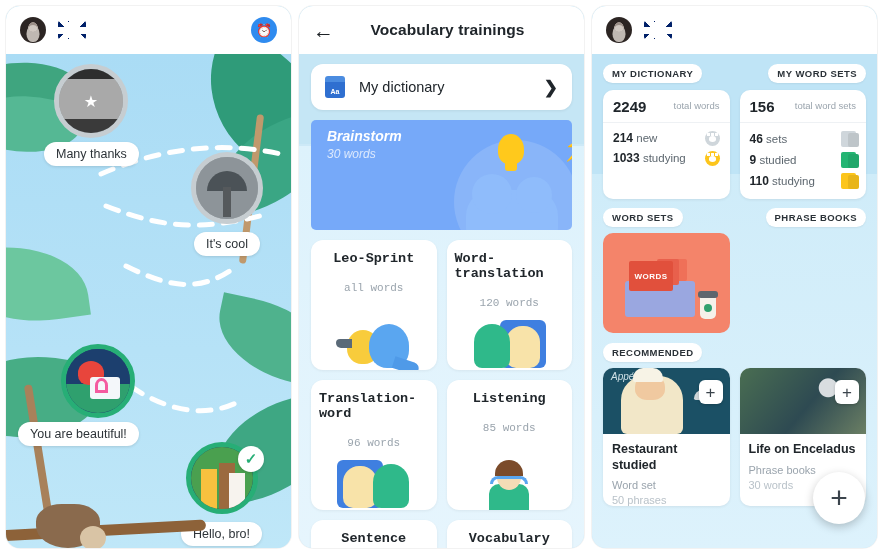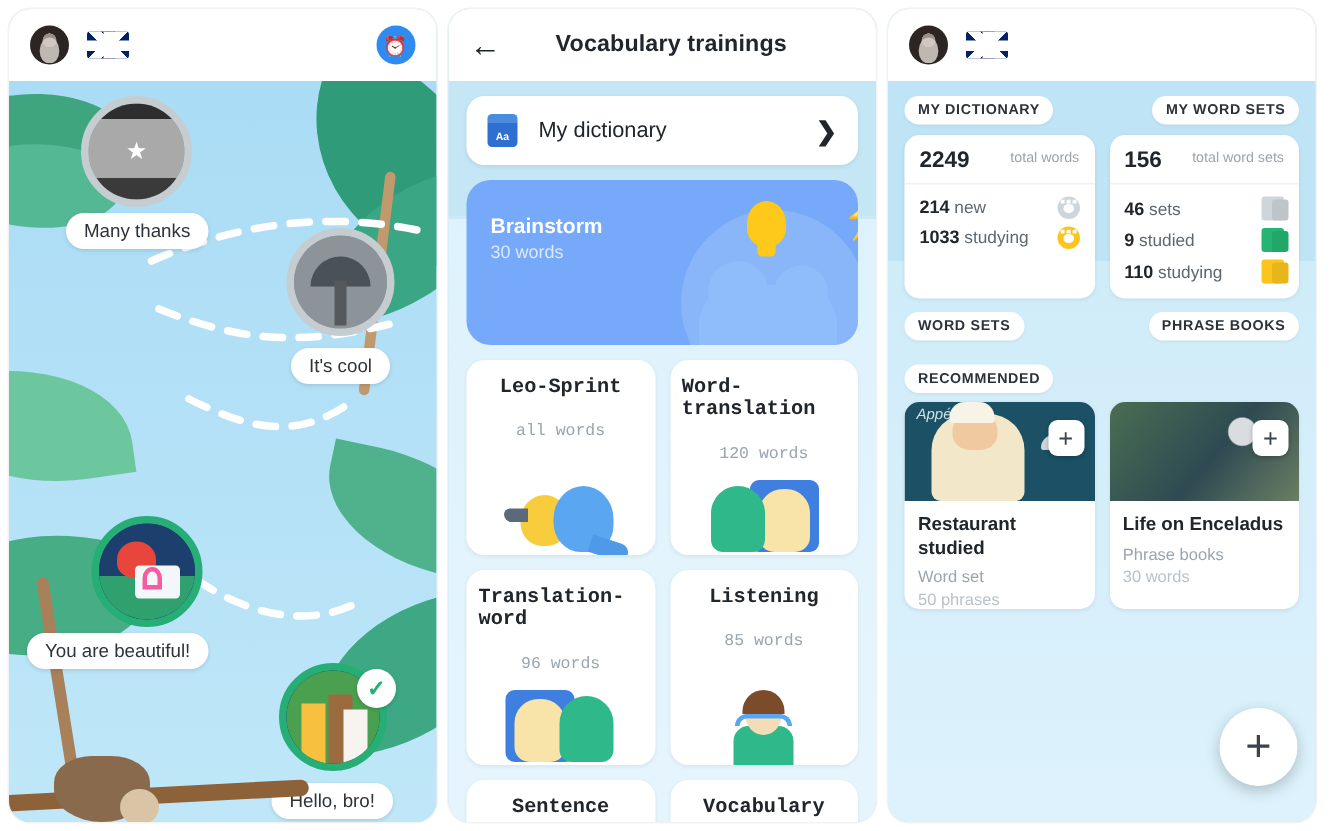--- a/index.html
+++ b/index.html
@@ -126,22 +126,22 @@
   .dict-ico {
     width: 20px; height: 22px; flex:0 0 20px; border-radius: 3px;
     background: linear-gradient(#4b8ce0 0 6px, #2f6fd0 6px);
     position: relative; display:flex; align-items:flex-end; justify-content:center;
   }
   .dict-ico span { font-size: 7px; color:#fff; font-weight:bold; margin-bottom:3px; }
   .dict-label { font-size: 14.5px; color: #20262b; flex: 1; }
   .chev { font-size: 17px; color:#20262b; font-weight: bold; }
 
   .brainstorm {
-    position: relative; margin-top: 10px; height: 110px; border-radius: 16px;
-    background: #76a9f9; padding: 22px 16px; overflow: hidden;
+    position: relative; margin-top: 10px; height: 110px; border-radius: 5px;
+    background: #76a9f9; padding: 8px 16px; overflow: hidden; font-style: italic;
   }
   .brainstorm .bs-t { color:#fff; font-size:14px; font-weight:bold; }
   .brainstorm .bs-s { color: #dce9fd; font-size: 12px; margin-top: 3px; }
   .bs-circle { position:absolute; right:-6px; bottom:-34px; width:124px; height:124px; border-radius:50%; background:rgba(255,255,255,.14); }
   .bulb { position:absolute; right:48px; top:14px; width:26px; height:30px; border-radius:50% 50% 40% 40%; background:#ffc91c; }
   .bulb::after{ content:""; position:absolute; left:50%; transform:translateX(-50%); bottom:-7px; width:12px; height:8px; background:#ffc91c; border-radius:0 0 3px 3px;}
   .bolt { position:absolute; right:12px; top:10px; width:0; height:0; color:#ffc91c; font-size:30px; line-height:1; }
   .cloud { position:absolute; right:14px; bottom:-6px; width:92px; height:46px; background:#8fbcfb; border-radius:26px 26px 8px 8px; }
   .cloud::before{content:""; position:absolute; left:6px; top:-16px; width:40px; height:40px; border-radius:50%; background:#8fbcfb;}
   .cloud::after{content:""; position:absolute; right:6px; top:-13px; width:36px; height:36px; border-radius:50%; background:#8fbcfb;}
@@ -446,20 +446,27 @@
           </div>
         </div>
       </div>
 
       <div class="chip-row" style="margin-top:9px;">
         <span class="chip">WORD SETS</span>
         <span class="chip">PHRASE BOOKS</span>
       </div>
 
       <div class="sets-row">
+        <div class="set-card set-a">
+          <div class="wbox"></div>
+          <div class="wcard wc3"></div>
+          <div class="wcard wc2"></div>
+          <div class="wcard wc1">WORDS</div>
+          <div class="cup"></div>
+        </div>
       </div>
 
       <div style="margin-top:9px;">
         <span class="chip">RECOMMENDED</span>
       </div>
 
       <div class="rec-cards">
         <div class="rc">
           <div class="rc-img rc-a">
             <div class="apptxt">Appе́t</div>

